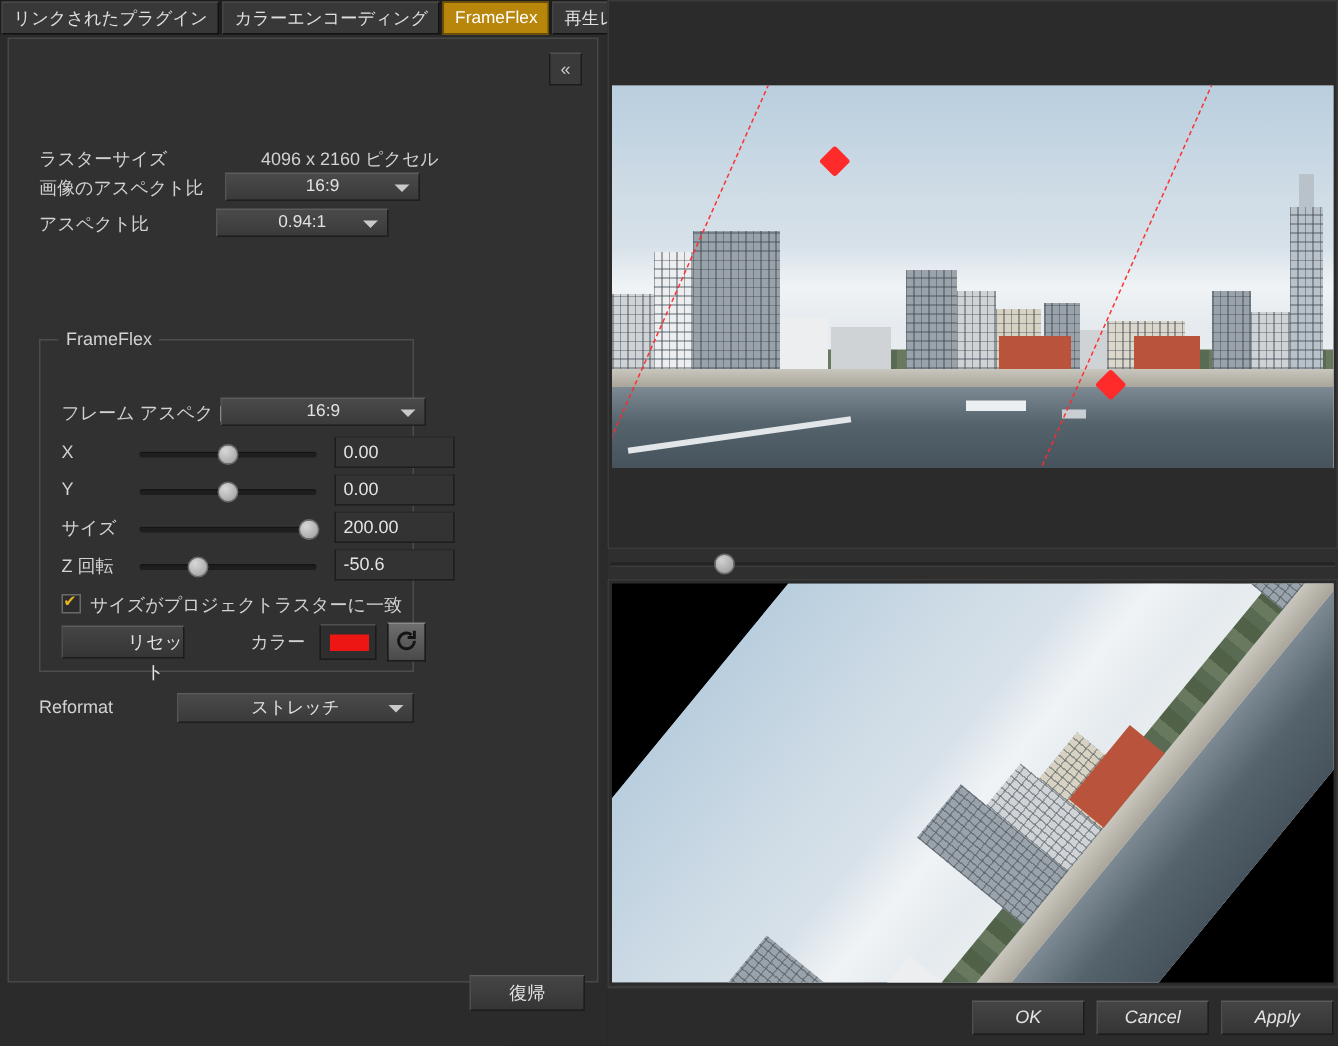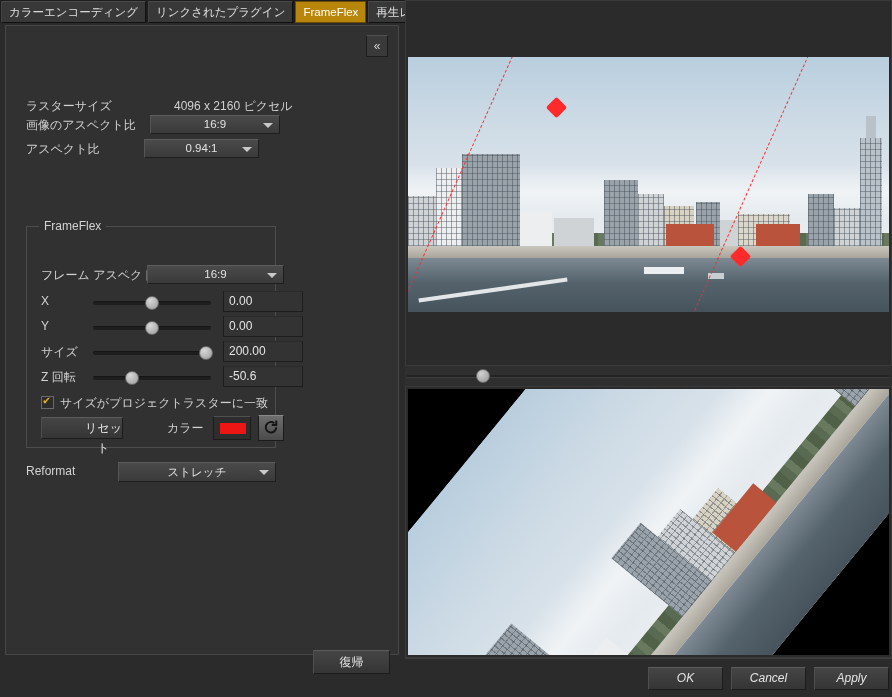--- a/index.html
+++ b/index.html
@@ -149,24 +149,24 @@
 </style>
 </head>
 <body>
 
 <div class="app">
 
   <div class="left">
 
     <div class="tabbar">
       <div class="tab">
+          <span>リンクされたプラグイン</span>
+        </div>
+      <div class="tab">
           <span>カラーエンコーディング</span>
-        </div>
-      <div class="tab">
-          <span>リンクされたプラグイン</span>
         </div>
       <div class="tab active">
           <span>FrameFlex</span>
         </div>
       <div class="tab">
           <span>再生レート</span>
         </div>
     </div>
 
     <div class="panel">

